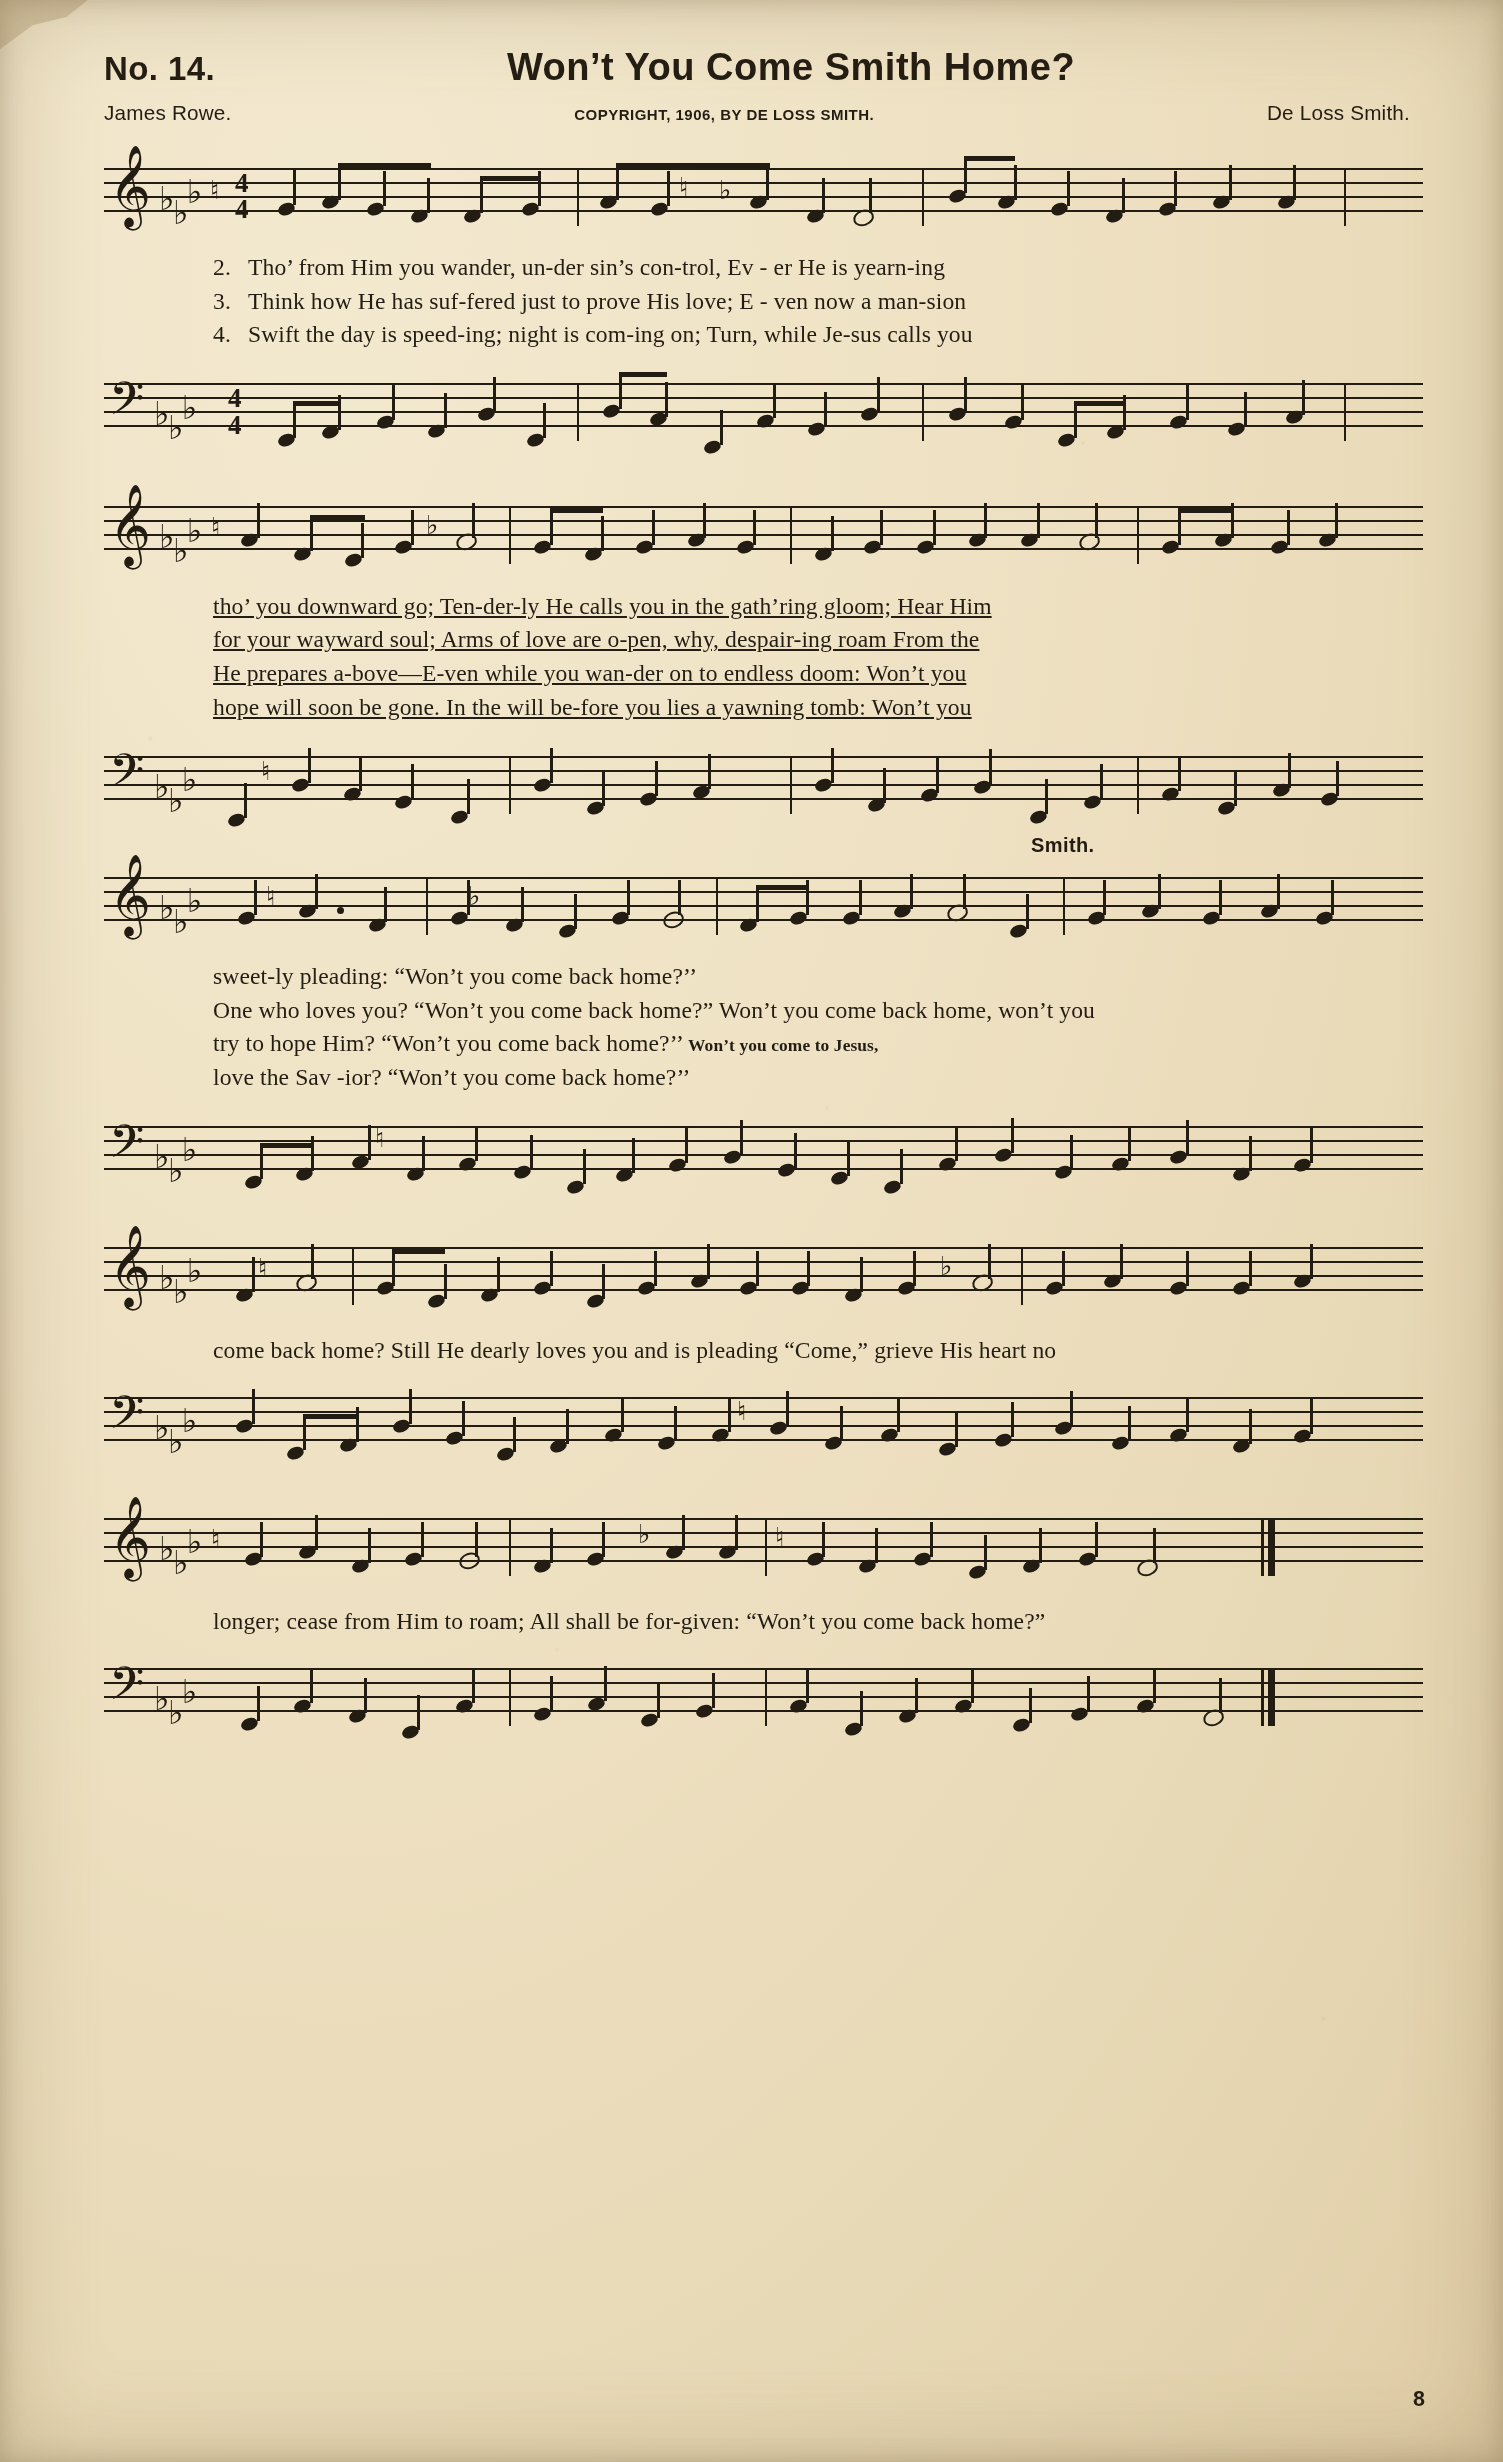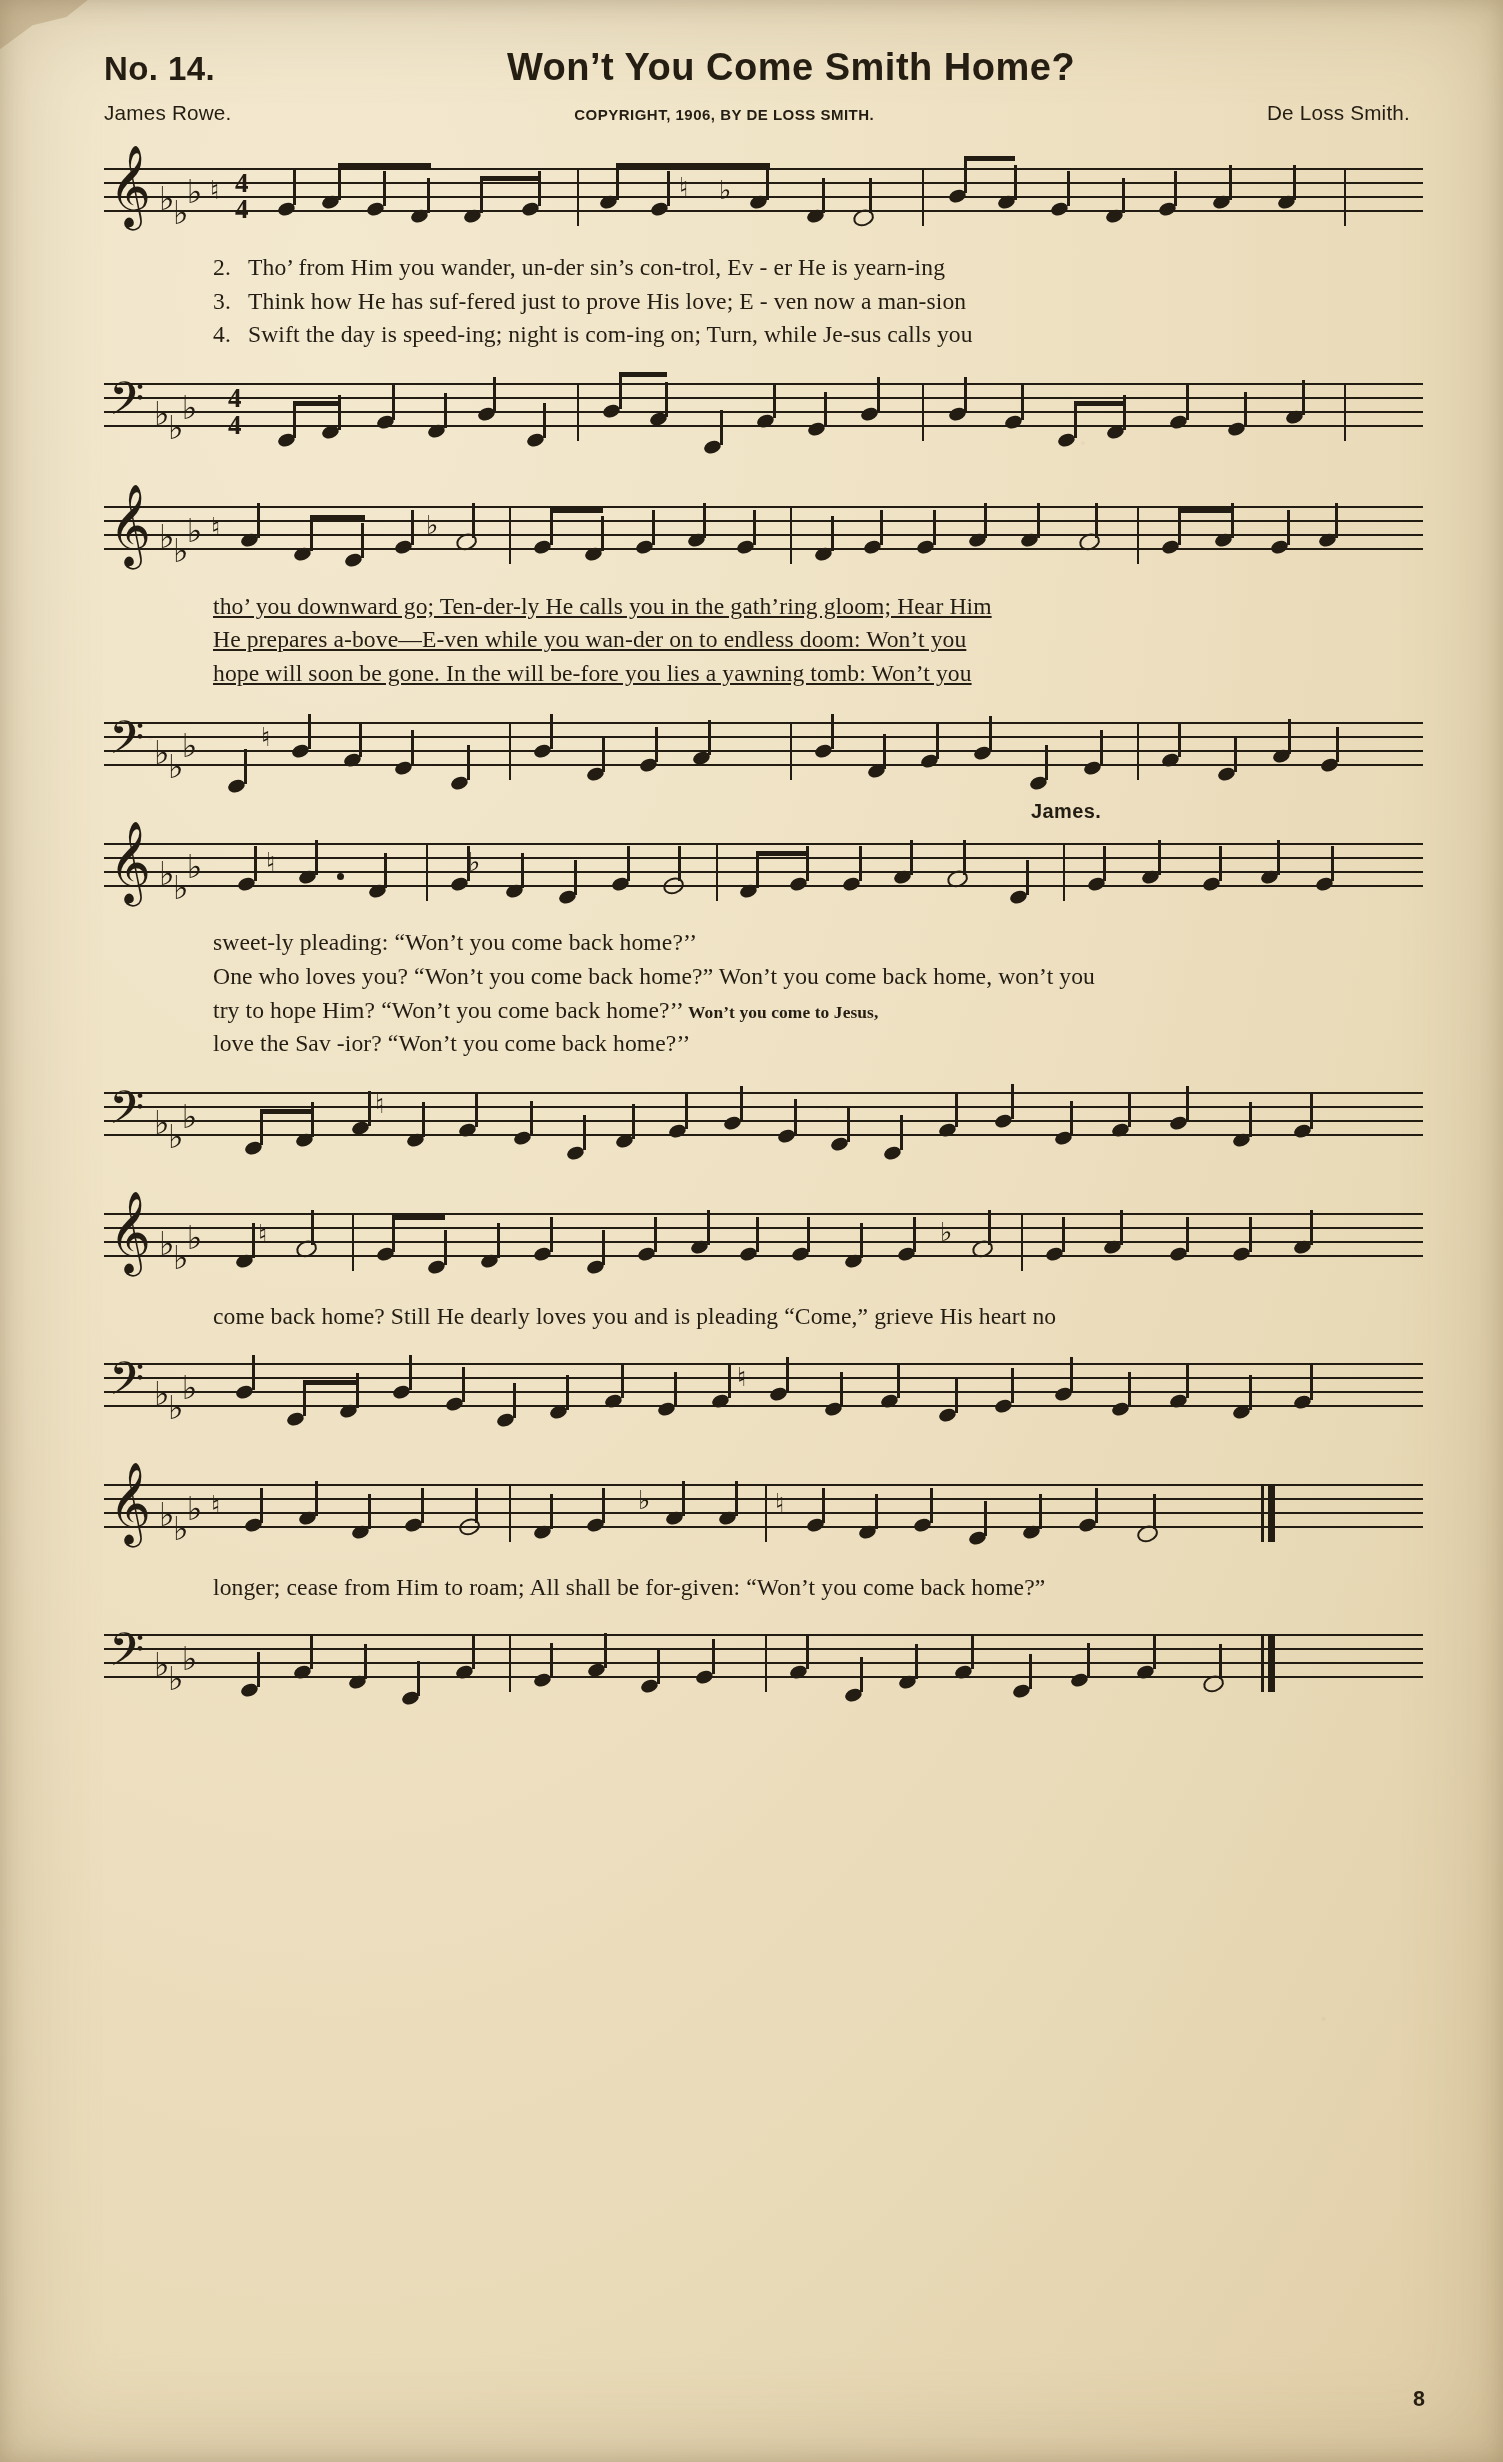--- a/index.html
+++ b/index.html
@@ -448,20 +448,21 @@
           <div class="beam" style="left:1074px; top:20px; width:55px;"></div>
           <div class="nh" style="left:1167px; top:53px;"></div>
             <div class="stem" style="left:1183px; top:21.5px; height:35px;"></div>
           <div class="nh" style="left:1215px; top:46px;"></div>
             <div class="stem" style="left:1231px; top:15px; height:35px;"></div>
         </div>
       </div>
 
       <div class="lyrics" style="padding-left:124px;text-decoration:underline;">
         <div class="lyric-line single">tho’ you downward go; Ten-der-ly He calls you in the gath’ring gloom; Hear Him</div>
+        <div class="lyric-line single">for  your wayward soul; Arms of love are o-pen, why, despair-ing roam From the</div>
         <div class="lyric-line single">He  prepares a-bove—E-ven while you wan-der  on to endless doom: Won’t you</div>
         <div class="lyric-line single">hope will soon be gone.   In the will be-fore you lies a yawning tomb: Won’t you</div>
       </div>
 
       <div class="staff-wrap bass" style="margin-top:13.2px;">
         <div class="stafflines"></div>
         <div class="clef bass">𝄢</div>
         <div class="keysig" style="left:50px;"><span class="b1">♭</span><span class="b2">♭</span><span class="b3">♭</span></div>
         <div class="notes">
           <div class="nh" style="left:124px; top:76px;"></div>
@@ -504,21 +505,21 @@
             <div class="stem" style="left:1130px; top:33px; height:35px;"></div>
           <div class="nh" style="left:1169px; top:46px;"></div>
             <div class="stem" style="left:1184px; top:15px; height:35px;"></div>
           <div class="nh" style="left:1217px; top:55px;"></div>
             <div class="stem" style="left:1232px; top:23px; height:35px;"></div>
         </div>
       </div>
     </div>
 
     <div class="system" style="margin-top:28px;">
-      <div class="chorus-label" style="left:942px; top:-25px;">James.</div>
+      <div class="chorus-label" style="left:942px; top:-25px;">Smith.</div>
       <div class="staff-wrap">
         <div class="stafflines"></div>
         <div class="clef">𝄞</div>
         <div class="keysig"><span class="b1">♭</span><span class="b2">♭</span><span class="b3">♭</span></div>
         <div class="notes">
           <div class="nh" style="left:134px; top:53px;"></div>
             <div class="stem" style="left:150px; top:21.5px; height:35px;"></div>
           <div class="acc" style="left:162px; top:25px;">♮</div>
           <div class="nh" style="left:195px; top:46px;"></div>
             <div class="stem" style="left:211px; top:15px; height:35px;"></div>

